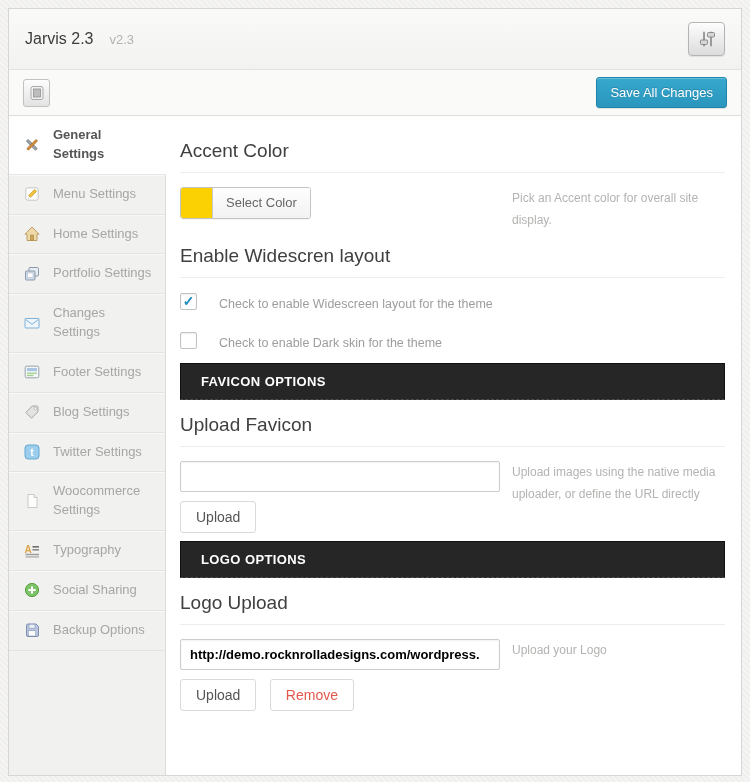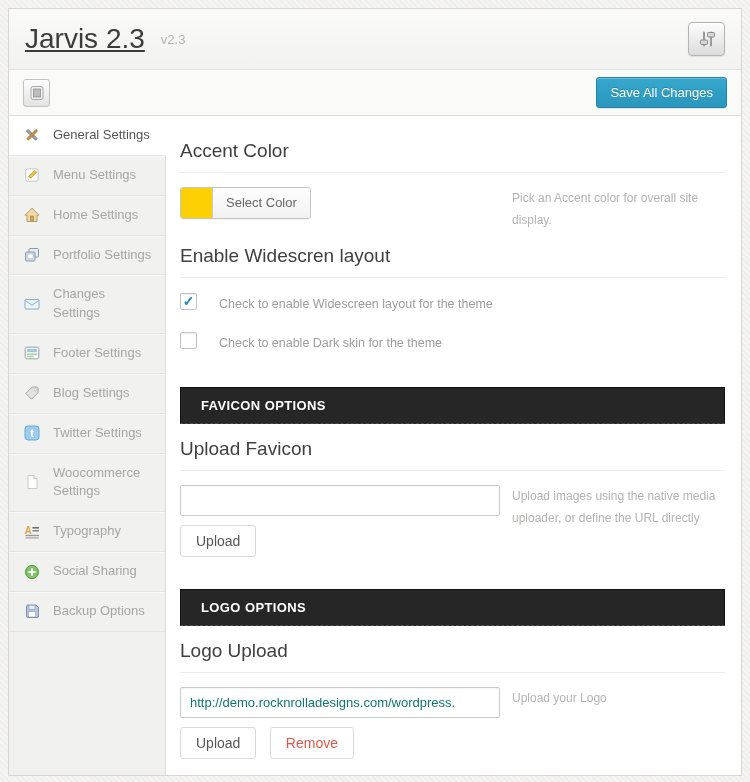--- a/index.html
+++ b/index.html
@@ -17,21 +17,21 @@
     display: flex; flex-direction: column;
     overflow: hidden;
   }
   
   .hd {
     background: linear-gradient(#fafaf9, #f2f2f0);
     border-bottom: 1px solid #e2e2e0;
     padding: 13px 16px;
     display: flex; align-items: center;
   }
-  .hd-title { font-size: 28px; font-weight: 400; color: #3c3c3c; text-decoration: underline; }
+  .hd-title { font-size: 16px; font-weight: 400; color: #3c3c3c; }
   .hd-ver { font-size: 13px; color: #b3b3b3; margin-left: 16px; }
   .icon-btn {
     margin-left: auto;
     width: 37px; height: 34px;
     background: linear-gradient(#fdfdfd, #dcdcdc);
     border: 1px solid #b4b4b4; border-radius: 4px;
     box-shadow: 0 1px 1px rgba(0,0,0,.08), inset 0 1px 0 #fff;
     display: flex; align-items: center; justify-content: center;
     cursor: pointer;
   }
@@ -73,20 +73,21 @@
     box-shadow: inset 0 1px 0 rgba(255,255,255,.6);
     font-size: 13px; color: #a6a6a4;
     line-height: 1.45;
     cursor: pointer;
   }
   .side-item .ic { width: 16px; height: 16px; flex-shrink: 0; }
   .side-item.active {
     background: #fff; color: #555;
     margin-right: -1px;
     border-bottom-color: #e6e6e4;
+    font-weight: bold;
   }
   .content {
     flex: 1; background: #fff;
     padding: 10px 16px 20px 14px;
     overflow: hidden;
   }
   .sec-h {
     font-size: 19px; font-weight: 400; color: #404040;
     margin-top: 14px; padding-bottom: 10px;
     border-bottom: 1px solid #ededeb;
@@ -116,36 +117,36 @@
     width: 17px; height: 17px; flex-shrink: 0;
     background: #fff; border: 1px solid #c3c3c3; border-radius: 2px;
     box-shadow: inset 0 1px 2px rgba(0,0,0,.07);
     text-align: center; line-height: 15px;
     font-size: 14px; font-weight: bold; color: #1e8cbe;
     cursor: pointer;
   }
   .chk-label { color: #9d9d9b; font-size: 12.5px; line-height: 1.85; max-width: 305px; }
   
   .banner {
-    margin-top: 32px;
+    margin-top: 8px;
     background: #262626;
     border: 1px solid #121212;
     border-bottom: 1px dashed #4d4d4d;
     color: #fff; font-size: 13px; font-weight: bold; letter-spacing: .4px;
     padding: 10px 20px;
   }
   
   .txt-input {
     width: 320px; height: 31px;
     border: 1px solid #ccc; border-radius: 2px;
     padding: 0 9px; font-size: 13px; color: #333;
     box-shadow: inset 0 1px 2px rgba(0,0,0,.05);
     font-family: inherit;
   }
-  .txt-input.strong { font-weight: normal; color: #0f766e; }
+  .txt-input.strong { font-weight: bold; color: #000000; }
   .btn {
     display: inline-block;
     padding: 7px 15px; margin-top: 9px;
     background: #fff;
     border: 1px solid #dadada; border-radius: 3px;
     font-size: 14px; color: #555;
     cursor: pointer;
     font-family: inherit;
   }
   .btn.danger { color: #e2574c; margin-left: 9px; }

